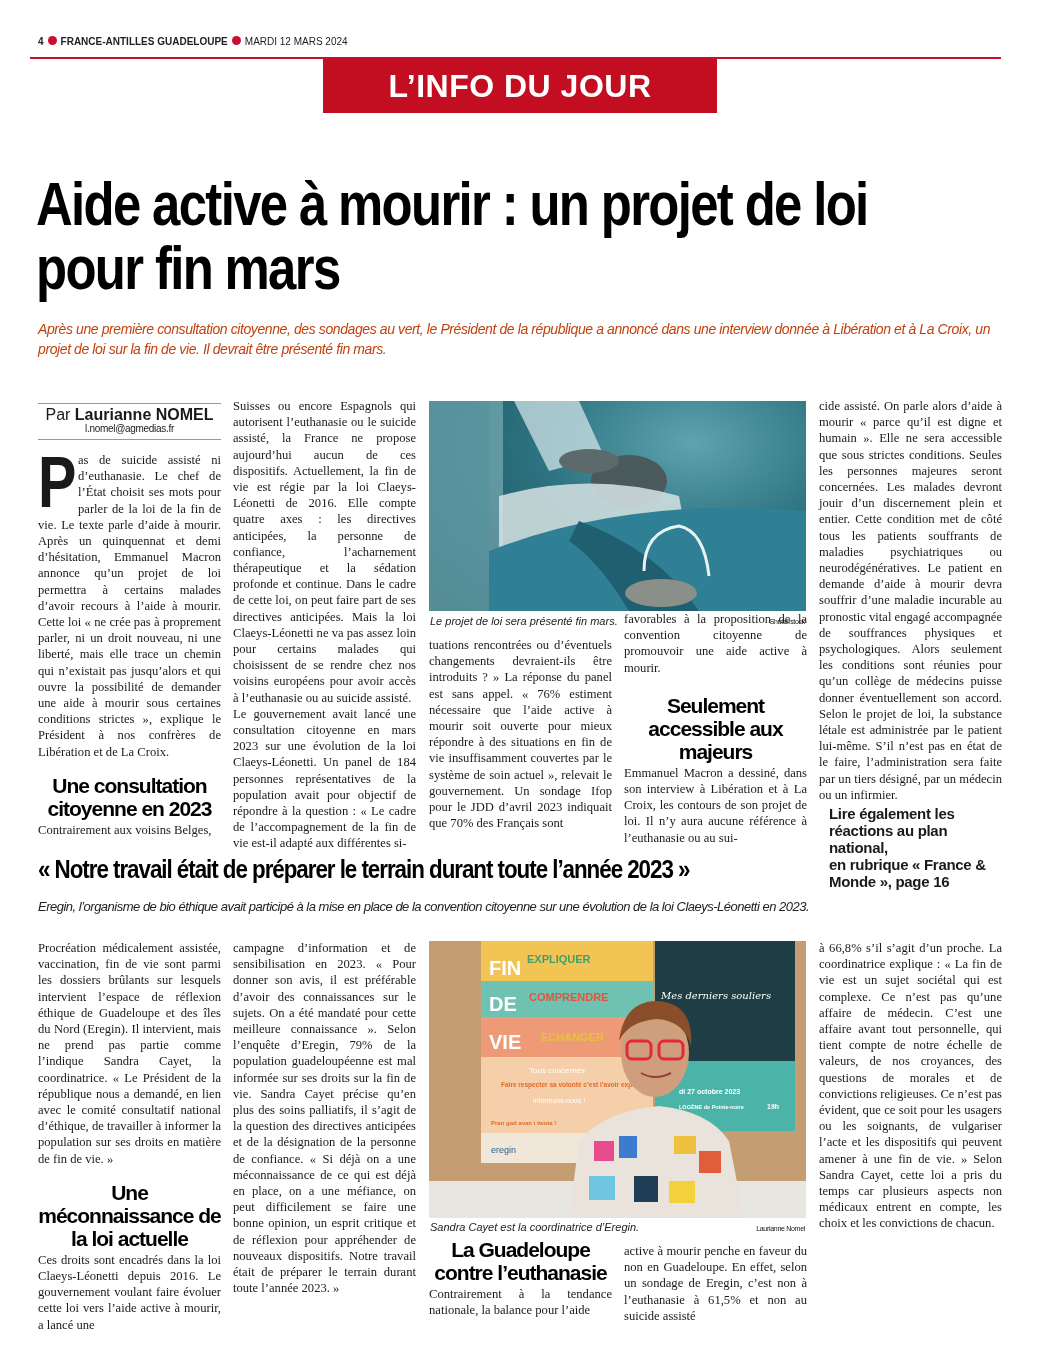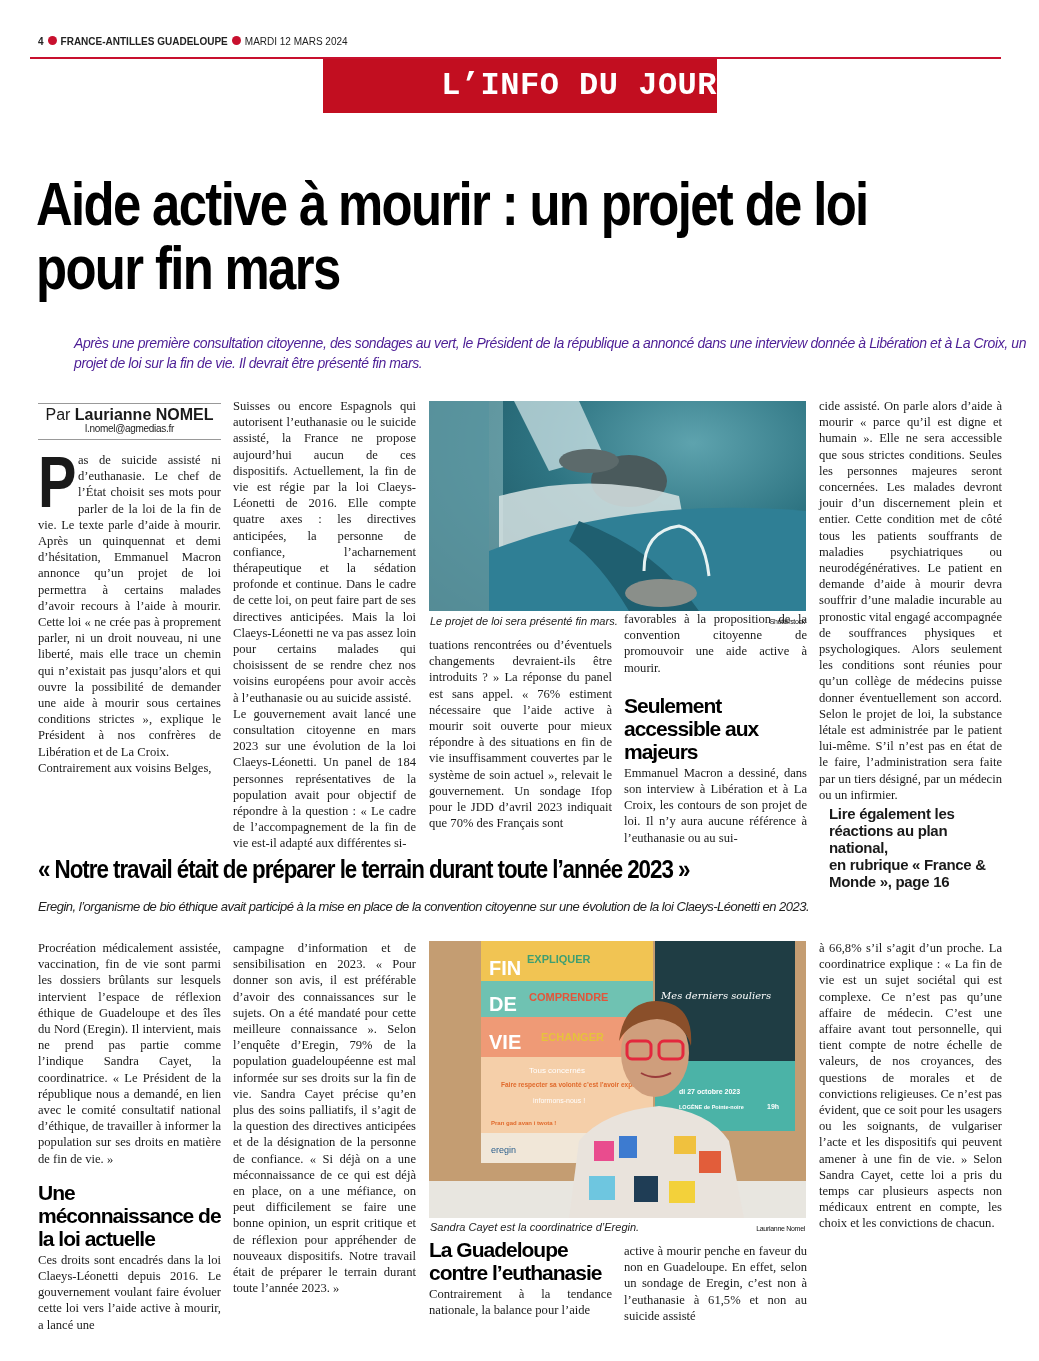--- a/index.html
+++ b/index.html
@@ -3,34 +3,34 @@
 <meta charset="utf-8">
 <style>
   * { box-sizing: border-box; margin: 0; padding: 0; }
   html, body { width: 1039px; height: 1361px; background: #ffffff; overflow: hidden; }
   body { position: relative; font-family: "Liberation Serif", serif; color: #1a1a1a; }
 
   .folio { position: absolute; left: 38px; top: 36px; font-family: "Liberation Sans", sans-serif; font-size: 10px; color: #222; white-space: nowrap; }
   .folio b { font-weight: bold; }
   .dot { display: inline-block; width: 9px; height: 9px; border-radius: 50%; background: #c8102e; margin: 0 4px; vertical-align: 0px; }
   .top-rule { position: absolute; left: 30px; right: 38px; top: 57px; height: 2px; background: #c8102e; }
-  .rubric { position: absolute; left: 323px; top: 59px; width: 394px; height: 54px; background: #c20e20; color: #fff; font-family: Liberation Mono, monospace; font-weight: bold; font-size: 32px; text-align: right; line-height: 54px; letter-spacing: 0.5px; }
+  .rubric { position: absolute; left: 323px; top: 59px; width: 394px; height: 54px; background: #c20e20; color: #fff; font-family: Liberation Sans, sans-serif; font-weight: bold; font-size: 32px; text-align: center; line-height: 54px; letter-spacing: 0.5px; }
 
   .headline { position: absolute; left: 36px; top: 172px; width: 930px; font-family: "Liberation Sans Narrow", "Liberation Sans", sans-serif; font-weight: bold; font-size: 62px; line-height: 64px; letter-spacing: -2px; transform: scaleX(0.82); transform-origin: left top; width: 1140px; color: #000; }
-  .chapo { position: absolute; left: 38px; top: 333px; width: 960px; font-family: "Liberation Sans", sans-serif; font-style: italic; font-size: 14px; line-height: 20px; color: #4c1d95; letter-spacing: -0.4px; margin-left: 36px; }
+  .chapo { position: absolute; left: 38px; top: 319px; width: 960px; font-family: "Liberation Sans", sans-serif; font-style: italic; font-size: 14px; line-height: 20px; color: #c2410c; letter-spacing: -0.4px; }
 
   .col { position: absolute; font-size: 12.6px; line-height: 16.2px; text-align: justify; hyphens: manual; }
   .col p { margin: 0; }
   .byline-box { border-top: 1px solid #999; border-bottom: 1px solid #999; padding: 3px 0 4px; text-align: center; margin-bottom: 12px; font-family: "Liberation Sans", sans-serif; }
   .byline { font-size: 16px; line-height: 16px; }
   .byline b { font-weight: bold; }
   .email { font-size: 10px; line-height: 12px; letter-spacing: -0.3px; }
   .dropcap { float: left; font-family: "Liberation Sans", sans-serif; font-weight: bold; font-size: 72px; line-height: 56px; height: 60px; margin: 2px 6px 0 0; transform: scaleX(0.8); transform-origin: left top; width: 34px; }
 
-  .subhead { font-family: "Liberation Sans", sans-serif; font-weight: bold; font-size: 21px; line-height: 23px; text-align: left; letter-spacing: -1px; margin: 14px 0 2px; color: #000; }
+  .subhead { font-family: "Liberation Sans", sans-serif; font-weight: bold; font-size: 21px; line-height: 23px; text-align: center; letter-spacing: -1px; margin: 14px 0 2px; color: #000; }
   .note { font-family: "Liberation Sans", sans-serif; font-size: 15px; line-height: 17px; text-align: left; font-weight: bold; letter-spacing: -0.3px; padding-left: 14px; }
 
   .photo { position: absolute; overflow: hidden; }
   .caption { position: absolute; font-family: "Liberation Sans", sans-serif; font-style: italic; font-size: 11px; line-height: 14px; color: #222; }
   .credit { position: absolute; font-family: "Liberation Sans", sans-serif; font-size: 7px; line-height: 10px; color: #111; text-align: right; letter-spacing: -0.3px; }
 
   .quote-head { position: absolute; left: 38px; top: 853px; width: 1000px; font-family: "Liberation Sans", sans-serif; font-weight: bold; font-size: 26px; line-height: 32px; letter-spacing: -1.2px; color: #000; transform: scaleX(0.86); transform-origin: left top; }
   .quote-chapo { position: absolute; left: 38px; top: 898px; width: 1000px; font-family: "Liberation Sans", sans-serif; font-style: italic; font-size: 13px; line-height: 18px; letter-spacing: -0.5px; color: #222; }
 </style>
 </head>
@@ -44,20 +44,21 @@
 
 <h1 class="headline">Aide active à mourir : un projet de loi pour fin mars</h1>
 <div class="chapo">Après une première consultation citoyenne, des sondages au vert, le Président de la république a annoncé dans une interview donnée à Libération et à La Croix, un projet de loi sur la fin de vie. Il devrait être présenté fin mars.</div>
 
 <div class="col" style="left:38px; top:403px; width:183px;">
   <div class="byline-box">
     <div class="byline"><span>Par</span> <b>Laurianne NOMEL</b></div>
     <div class="email">l.nomel@agmedias.fr</div>
   </div>
   <p><span class="dropcap">P</span><span>as de suicide assisté ni d’euthanasie. Le chef de l’État choisit ses mots pour parler de la loi de la fin de vie. Le texte parle d’aide à mourir. Après un quinquennat et demi d’hésitation, Emmanuel Macron annonce qu’un projet de loi permettra à certains malades d’avoir recours à l’aide à mourir. Cette loi « ne crée pas à proprement parler, ni un droit nouveau, ni une liberté, mais elle trace un chemin qui n’existait pas jusqu’alors et qui ouvre la possibilité de demander une aide à mourir sous certaines conditions strictes », explique le Président à nos confrères de Libération et de La Croix.</span></p>
+  <div class="subhead">Une consultation citoyenne en 2023</div>
   <p>Contrairement aux voisins Belges,</p>
 </div>
 
 <div class="col" style="left:233px; top:398px; width:183px;">
   <p>Suisses ou encore Espagnols qui autorisent l’euthanasie ou le suicide assisté, la France ne propose aujourd’hui aucun de ces dispositifs. Actuellement, la fin de vie est régie par la loi Claeys-Léonetti de 2016. Elle compte quatre axes : les directives anticipées, la personne de confiance, l’acharnement thérapeutique et la sédation profonde et continue. Dans le cadre de cette loi, on peut faire part de ses directives anticipées. Mais la loi Claeys-Léonetti ne va pas assez loin pour certains malades qui choisissent de se rendre chez nos voisins européens pour avoir accès à l’euthanasie ou au suicide assisté.</p>
   <p>Le gouvernement avait lancé une consultation citoyenne en mars 2023 sur une évolution de la loi Claeys-Léonetti. Un panel de 184 personnes représentatives de la population avait pour objectif de répondre à la question : « Le cadre de l’accompagnement de la fin de vie est-il adapté aux différentes si-</p>
 </div>
 
 <div class="photo" style="left:429px; top:401px; width:377px; height:210px; background: radial-gradient(ellipse at 70% 20%, #5ea3ae 0%, #2e7482 40%, #13424f 100%);">
   <svg width="377" height="210" viewBox="0 0 377 210">

